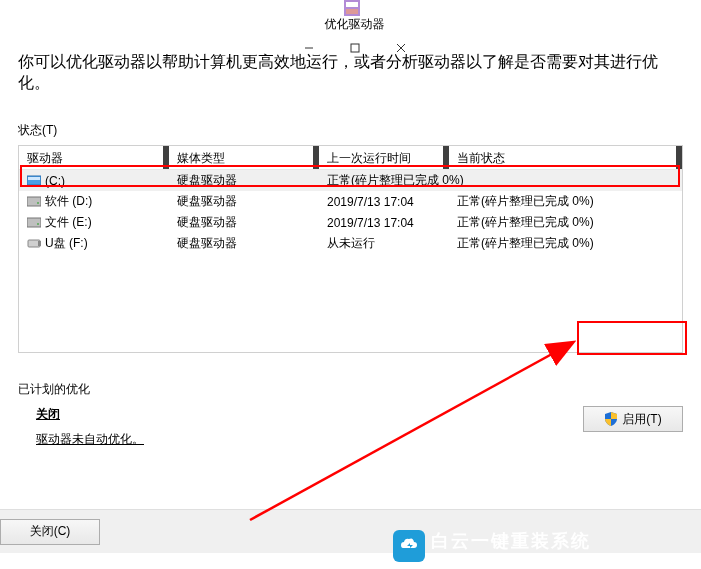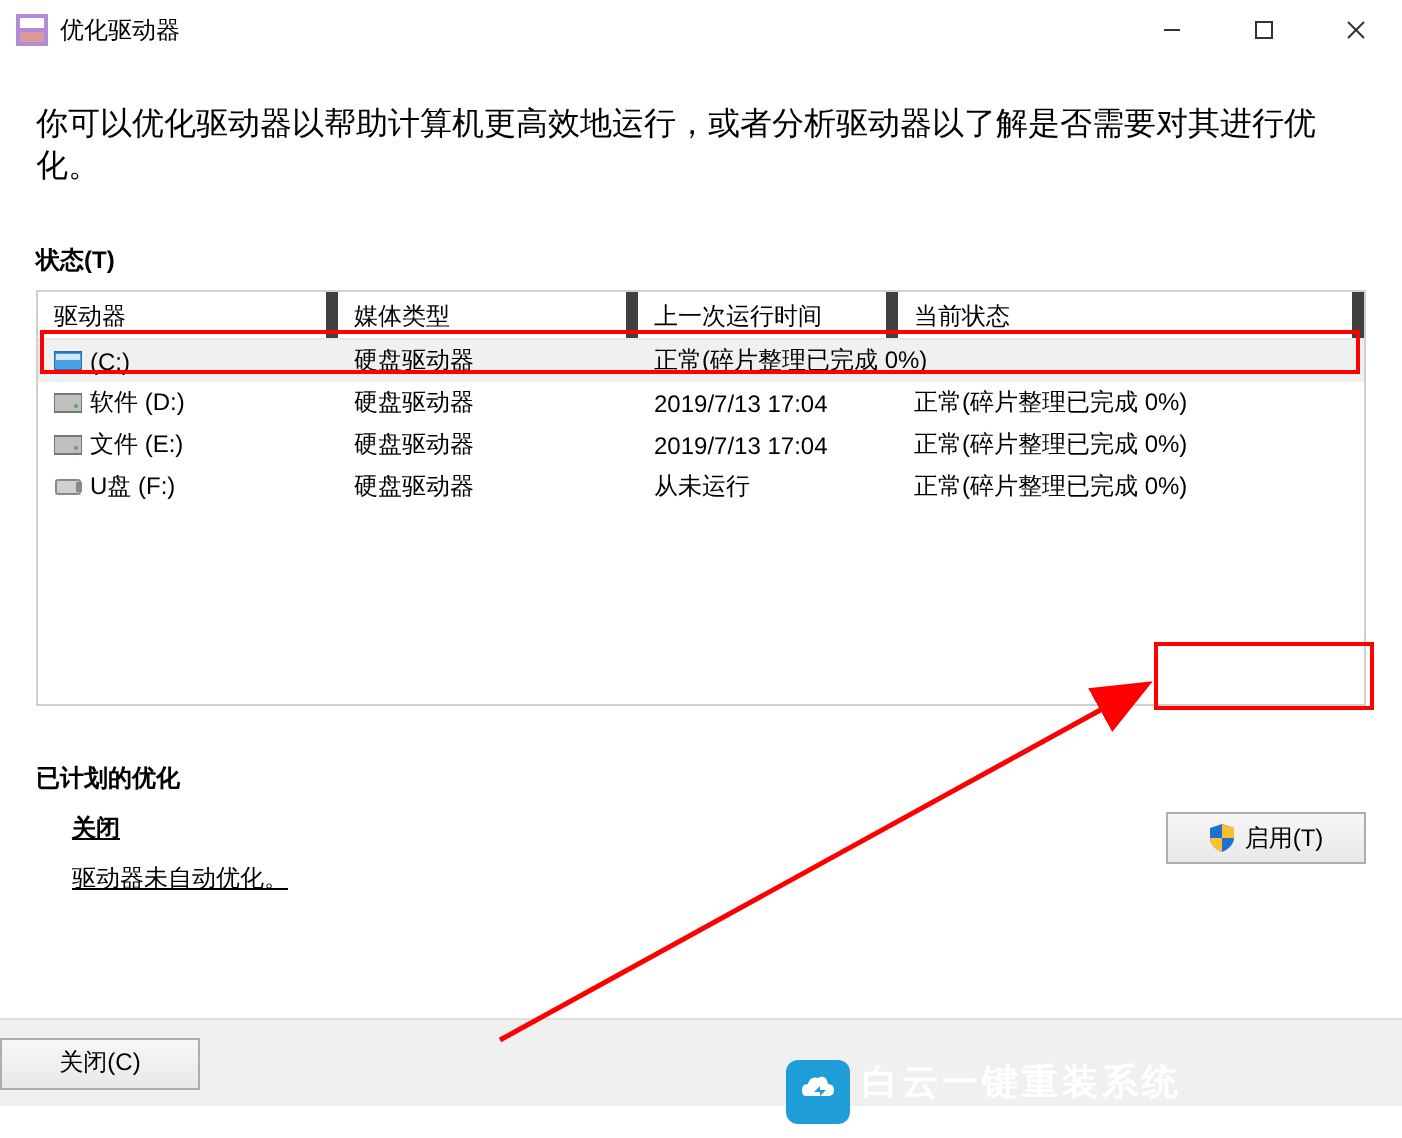--- a/index.html
+++ b/index.html
@@ -1,27 +1,27 @@
 <!DOCTYPE html>
 <html><head>
 <meta charset="utf-8">
 <style>
 * { box-sizing: border-box; margin: 0; padding: 0; font-family: "Microsoft YaHei", "Segoe UI", sans-serif; }
 body { width: 701px; height: 569px; background: #fff; font-size: 12px; color: #000; position: relative; overflow: hidden; }
 
-.titlebar { height: 30px; display: flex; align-items: center; padding: 0 0 0 8px; background: #fff; }
+.titlebar { height: 30px; display: flex; align-items: center; padding: 0 0 0 8px; background: #fff; flex-direction: column; }
 .titlebar .app-icon { width: 16px; height: 16px; margin-right: 6px; display: inline-flex; }
 .titlebar .title { flex: 1; font-size: 12px; color: #000; }
 .winbtns { display: flex; height: 100%; }
 .winbtn { width: 46px; height: 30px; display: flex; align-items: center; justify-content: center; color: #555; }
 
 .content { padding: 12px 18px 0 18px; }
 .desc { font-size: 16px; color: #000; margin: 10px 0 28px 0; }
 
-.section-label { font-size: 12px; margin-bottom: 6px; font-weight: bold; }
+.section-label { font-size: 12px; margin-bottom: 6px; }
 
 .drives-box { border: 1px solid #d0d0d0; width: 665px; height: 208px; background: #fff; }
 .drives-header { display: flex; height: 24px; border-bottom: 1px solid #e8e8e8; background: #fff; }
 .drives-header .col { padding: 4px 8px; font-size: 12px; border-right: 6px solid #404040; }
 .drives-body .row { display: flex; height: 21px; align-items: center; }
 .drives-body .row.selected { background: #f0f0f0; }
 .drives-body .cell { padding: 2px 8px; font-size: 12px; display: flex; align-items: center; gap: 4px; }
 .col-drive { width: 150px; }
 .col-media { width: 150px; }
 .col-last  { width: 130px; }

